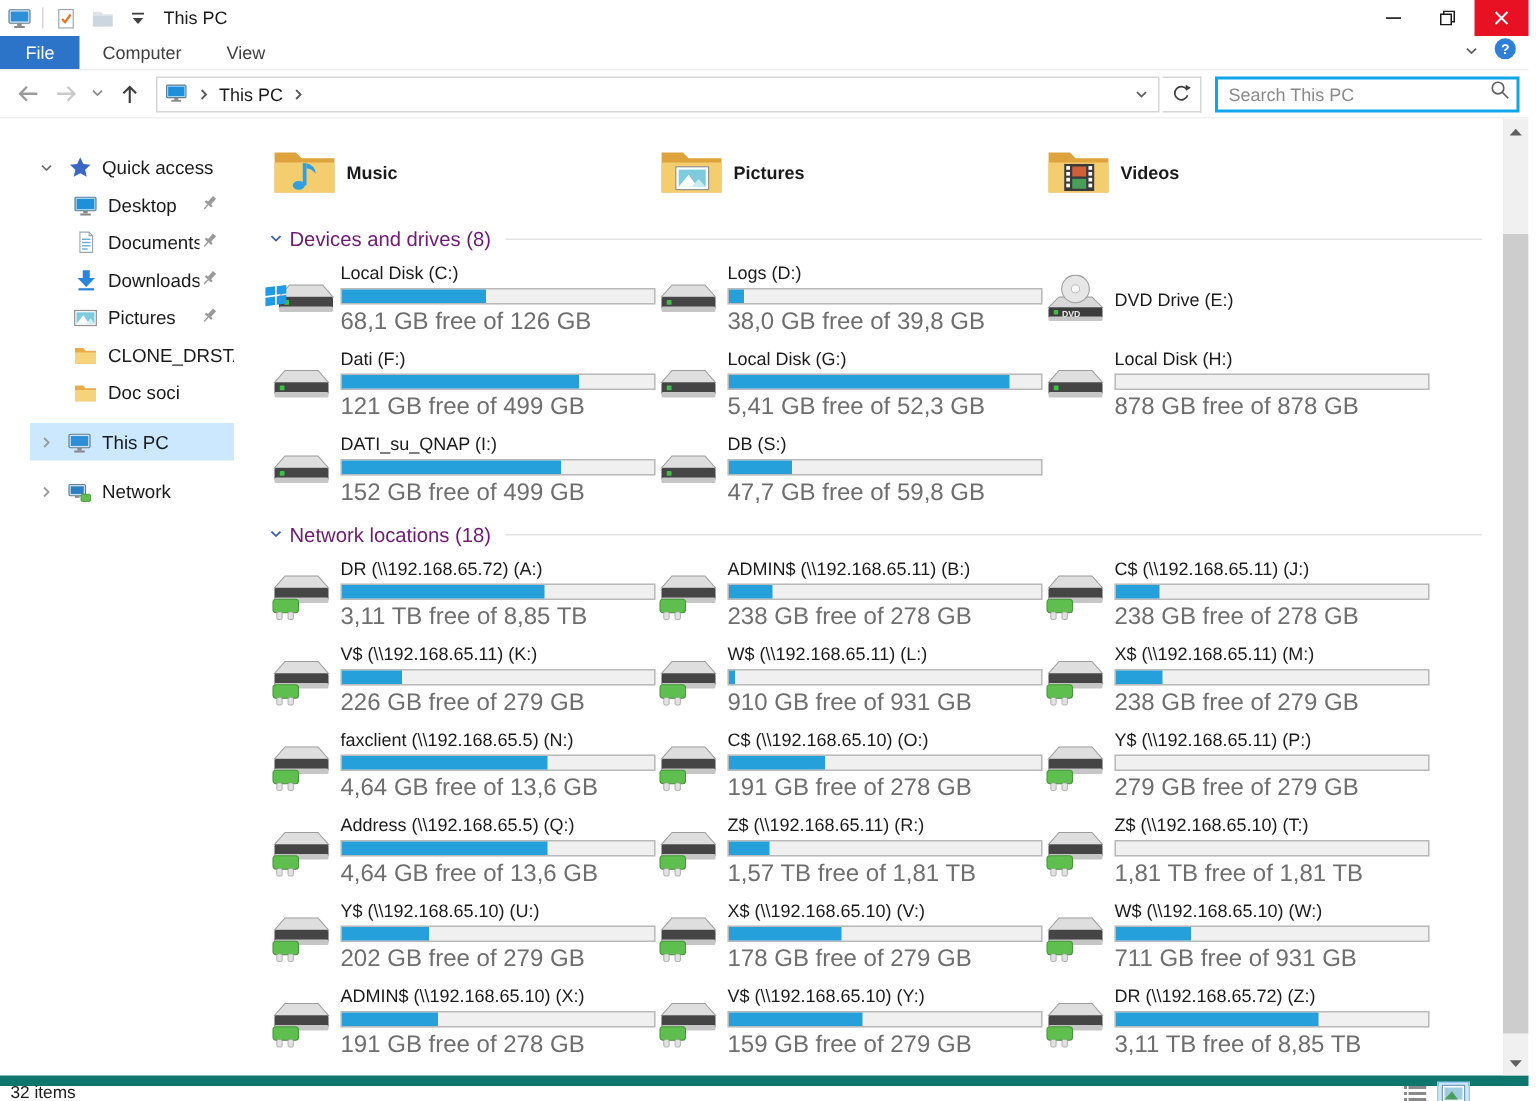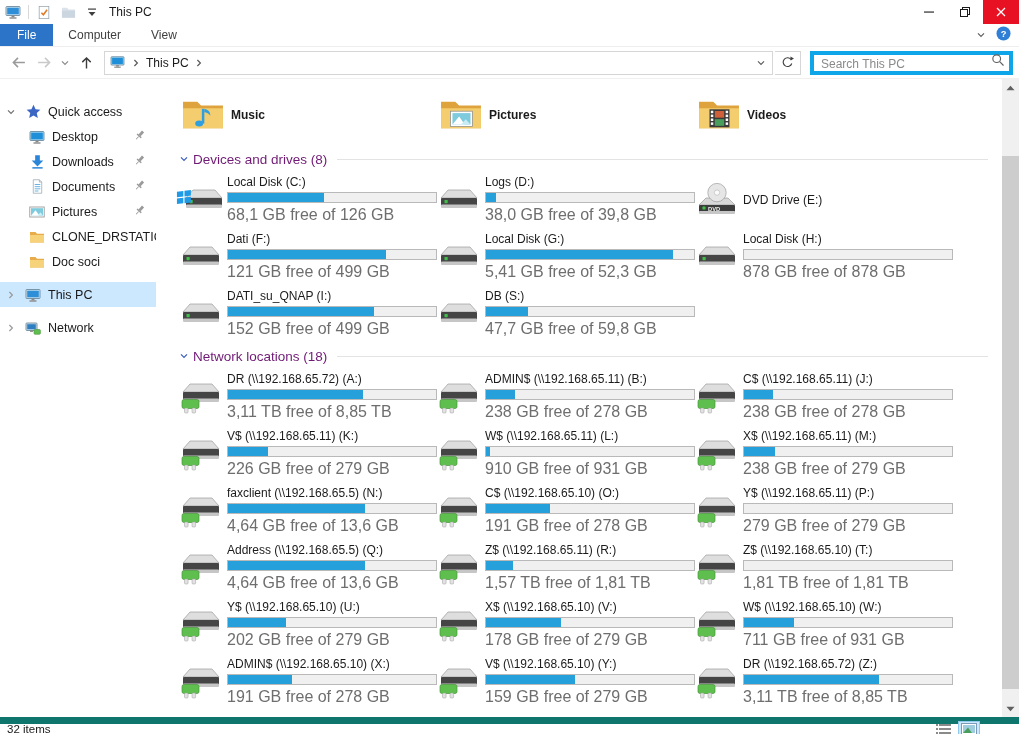--- a/index.html
+++ b/index.html
@@ -29,28 +29,28 @@
   .nav-btn.back { color:#9a9a9a; }
   .nav-btn.fwd { color:#c9c9c9; }
   .nav-btn.hist { width:14px; color:#8a8a8a; }
   .nav-btn.up { color:#3c3c3c; margin-right:4px; }
   .addressbar { flex:1; height:24px; border:1px solid #d6d6d6; background:#fff; display:flex; align-items:center; }
   .addr-icon { width:24px; display:flex; justify-content:center; }
   .addr-chev { width:14px; display:flex; justify-content:center; color:#5a5a5a; }
   .addr-text { font-size:12px; color:#1a1a1a; padding:0 3px; }
   .addr-drop { margin-left:auto; width:22px; display:flex; justify-content:center; color:#5f5f5f; }
   .refresh-btn { width:26px; height:24px; border:1px solid #d6d6d6; border-left:none; display:flex; align-items:center; justify-content:center; }
-  .searchbox { width:203px; height:24px; border:4px solid #0ea5e9; margin-left:7px; display:flex; align-items:flex-end; padding:0 4px 0 7px; }
+  .searchbox { width:203px; height:24px; border:2px solid #0ea5e9; margin-left:7px; display:flex; align-items:center; padding:0 4px 0 7px; }
   .searchbox input { border:none; outline:none; flex:1; font-size:12px; color:#3c3c3c;
      font-family:"Liberation Sans", sans-serif; min-width:0; }
   .searchbox input::placeholder { color:#8a8a8a; }
 
   
   .main { flex:1; display:flex; overflow:hidden; border-top:1px solid #f0f0f0; }
-  .sidebar { width:156px; flex:0 0 auto; padding-top:20px; }
+  .sidebar { width:156px; flex:0 0 auto; padding-top:20px;padding-left:20px; }
   .side-row { height:25px; display:flex; align-items:center; font-size:12.5px; color:#1a1a1a; white-space:nowrap; }
   .side-row.gap { margin-top:8px; }
   .side-row.selected { background:#cce8ff; }
   .side-chev { width:22px; display:flex; justify-content:center; flex:0 0 auto; }
   .side-row.child .side-chev { width:26px; }
   .side-icon { width:22px; display:flex; justify-content:center; flex:0 0 auto; }
   .side-label { margin-left:4px; overflow:hidden; text-overflow:clip; }
   .side-pin { margin-left:auto; margin-right:10px; flex:0 0 auto; }
 
   .content { flex:1; padding:6px 0 0 19px; overflow:hidden; }
@@ -257,49 +257,49 @@
                 <rect x="3.6" y="6.2" width="5.8" height="1.6" rx="0.5"></rect>
                 <rect x="6.1" y="7.8" width="0.9" height="3.8"></rect>
               </g>
             </svg></span>
   </div>
 
   <div class="side-row child">
     <span class="side-chev"></span>
     <span class="side-icon">
             <svg width="15" height="15" viewBox="0 0 16 16">
-              <polygon points="5.5,1.2 10.5,1.2 10.5,6.8 14.2,6.8 8,13.2 1.8,6.8 5.5,6.8" fill="#2b86d9"></polygon>
-              <rect x="2.5" y="14" width="11" height="1.6" fill="#2b86d9"></rect>
-            </svg>
-          </span>
-    <span class="side-label">Downloads</span>
-    <span class="side-pin"><svg width="13" height="13" viewBox="0 0 13 13">
-              <g fill="#9a9a9a" transform="rotate(42 6.5 6.5)">
-                <rect x="5.1" y="1.2" width="2.8" height="5.2"></rect>
-                <rect x="3.6" y="6.2" width="5.8" height="1.6" rx="0.5"></rect>
-                <rect x="6.1" y="7.8" width="0.9" height="3.8"></rect>
-              </g>
-            </svg></span>
-  </div>
-
-  <div class="side-row child">
-    <span class="side-chev"></span>
-    <span class="side-icon">
-            <svg width="15" height="15" viewBox="0 0 16 16">
               <path d="M3.5 0.8 L10 0.8 L12.5 3.3 L12.5 15.2 L3.5 15.2 Z" fill="#fff" stroke="#98a6b3" stroke-width="0.8"></path>
               <path d="M10 0.8 L10 3.3 L12.5 3.3" fill="none" stroke="#98a6b3" stroke-width="0.8"></path>
               <g fill="#63aede">
                 <rect x="5" y="5.4" width="6" height="1"></rect>
                 <rect x="5" y="7.7" width="6" height="1"></rect>
                 <rect x="5" y="10" width="6" height="1"></rect>
                 <rect x="5" y="12.3" width="4" height="1"></rect>
               </g>
             </svg>
           </span>
     <span class="side-label">Documents</span>
+    <span class="side-pin"><svg width="13" height="13" viewBox="0 0 13 13">
+              <g fill="#9a9a9a" transform="rotate(42 6.5 6.5)">
+                <rect x="5.1" y="1.2" width="2.8" height="5.2"></rect>
+                <rect x="3.6" y="6.2" width="5.8" height="1.6" rx="0.5"></rect>
+                <rect x="6.1" y="7.8" width="0.9" height="3.8"></rect>
+              </g>
+            </svg></span>
+  </div>
+
+  <div class="side-row child">
+    <span class="side-chev"></span>
+    <span class="side-icon">
+            <svg width="15" height="15" viewBox="0 0 16 16">
+              <polygon points="5.5,1.2 10.5,1.2 10.5,6.8 14.2,6.8 8,13.2 1.8,6.8 5.5,6.8" fill="#2b86d9"></polygon>
+              <rect x="2.5" y="14" width="11" height="1.6" fill="#2b86d9"></rect>
+            </svg>
+          </span>
+    <span class="side-label">Downloads</span>
     <span class="side-pin"><svg width="13" height="13" viewBox="0 0 13 13">
               <g fill="#9a9a9a" transform="rotate(42 6.5 6.5)">
                 <rect x="5.1" y="1.2" width="2.8" height="5.2"></rect>
                 <rect x="3.6" y="6.2" width="5.8" height="1.6" rx="0.5"></rect>
                 <rect x="6.1" y="7.8" width="0.9" height="3.8"></rect>
               </g>
             </svg></span>
   </div>
 
   <div class="side-row child">

